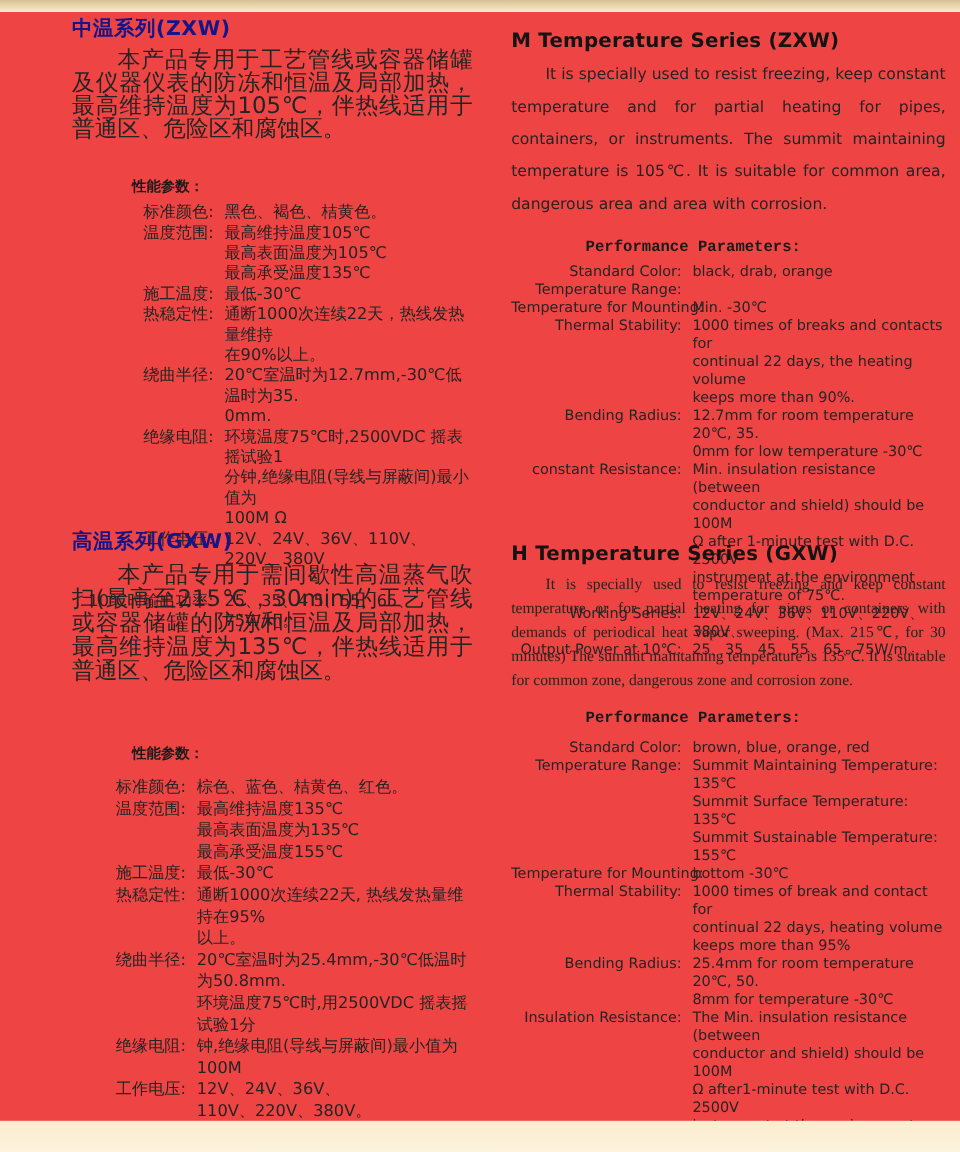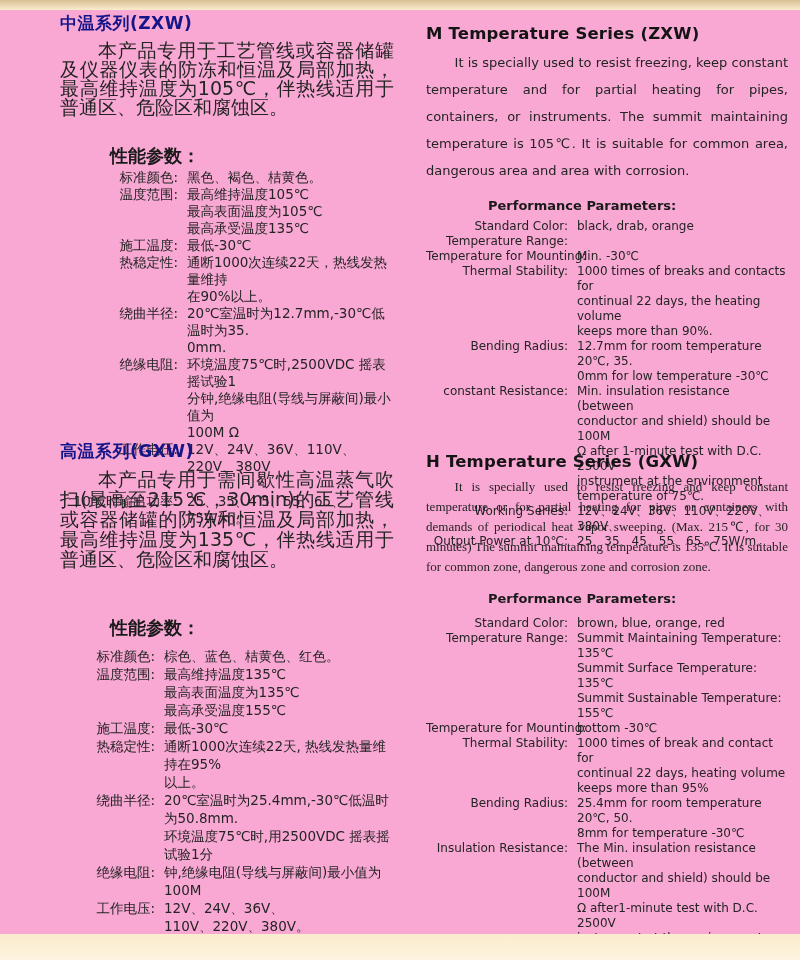--- a/index.html
+++ b/index.html
@@ -4,21 +4,21 @@
 <style>
   html,body { margin:0; padding:0; }
   body {
     font-family: "DejaVu Sans", "Liberation Sans", sans-serif;
     background:#8a8a8a;
   }
   .page {
     position:relative;
     width:800px; height:960px;
     margin:0 auto;
-    background:#f9a8d4;
+    background:#ef4444;
     overflow:hidden;
     color:#262626;
   }
   .top-strip {
     position:absolute; top:0; left:0; right:0; height:10px;
     background:linear-gradient(#D8C094, #FAECCD);
   }
   .bottom-fade {
     position:absolute; bottom:0; left:0; right:0; height:26px;
     background:linear-gradient(#FAECCD, #FDF3DF);
@@ -51,27 +51,28 @@
     text-align:justify; text-indent:2.2em; color:#242424;
   }
   .s2 .intro-en { line-height:20px;font-family:Liberation Serif, serif; }
 
   .params-zh { margin-top:30px; font-size:13.5px; line-height:17px; }
   .s2 .params-zh { margin-top:50px; line-height:18px; }
   .params-en { margin-top:14px; font-size:12px; line-height:15px; }
   .s2 .params-en { margin-top:14px; }
 
   .params-header-zh {
-    font-weight:bold; font-size:18px; color:#1a1a1a;
+    font-weight:bold; font-size:12px; color:#1a1a1a;
     margin:0 0 5px 50px;
   }
   .s2 .params-header-zh { margin-bottom:10px; }
   .params-header-en {
     font-weight:bold; font-size:13px; color:#1a1a1a;
     margin:0 0 6px 62px;
+    font-family:Liberation Mono, monospace;
   }
   .s2 .params-header-en { margin-bottom:10px; }
 
   .prow { display:grid; column-gap:9px; }
   .params-zh .prow { grid-template-columns:118px 1fr; }
   .s2 .params-zh .prow { grid-template-columns:95px 1fr; }
   .params-en .prow { grid-template-columns:142px 1fr; }
 
   .plabel { text-align:right; white-space:nowrap; color:#242424; }
   .pvalue { white-space:pre-line; color:#242424; }

